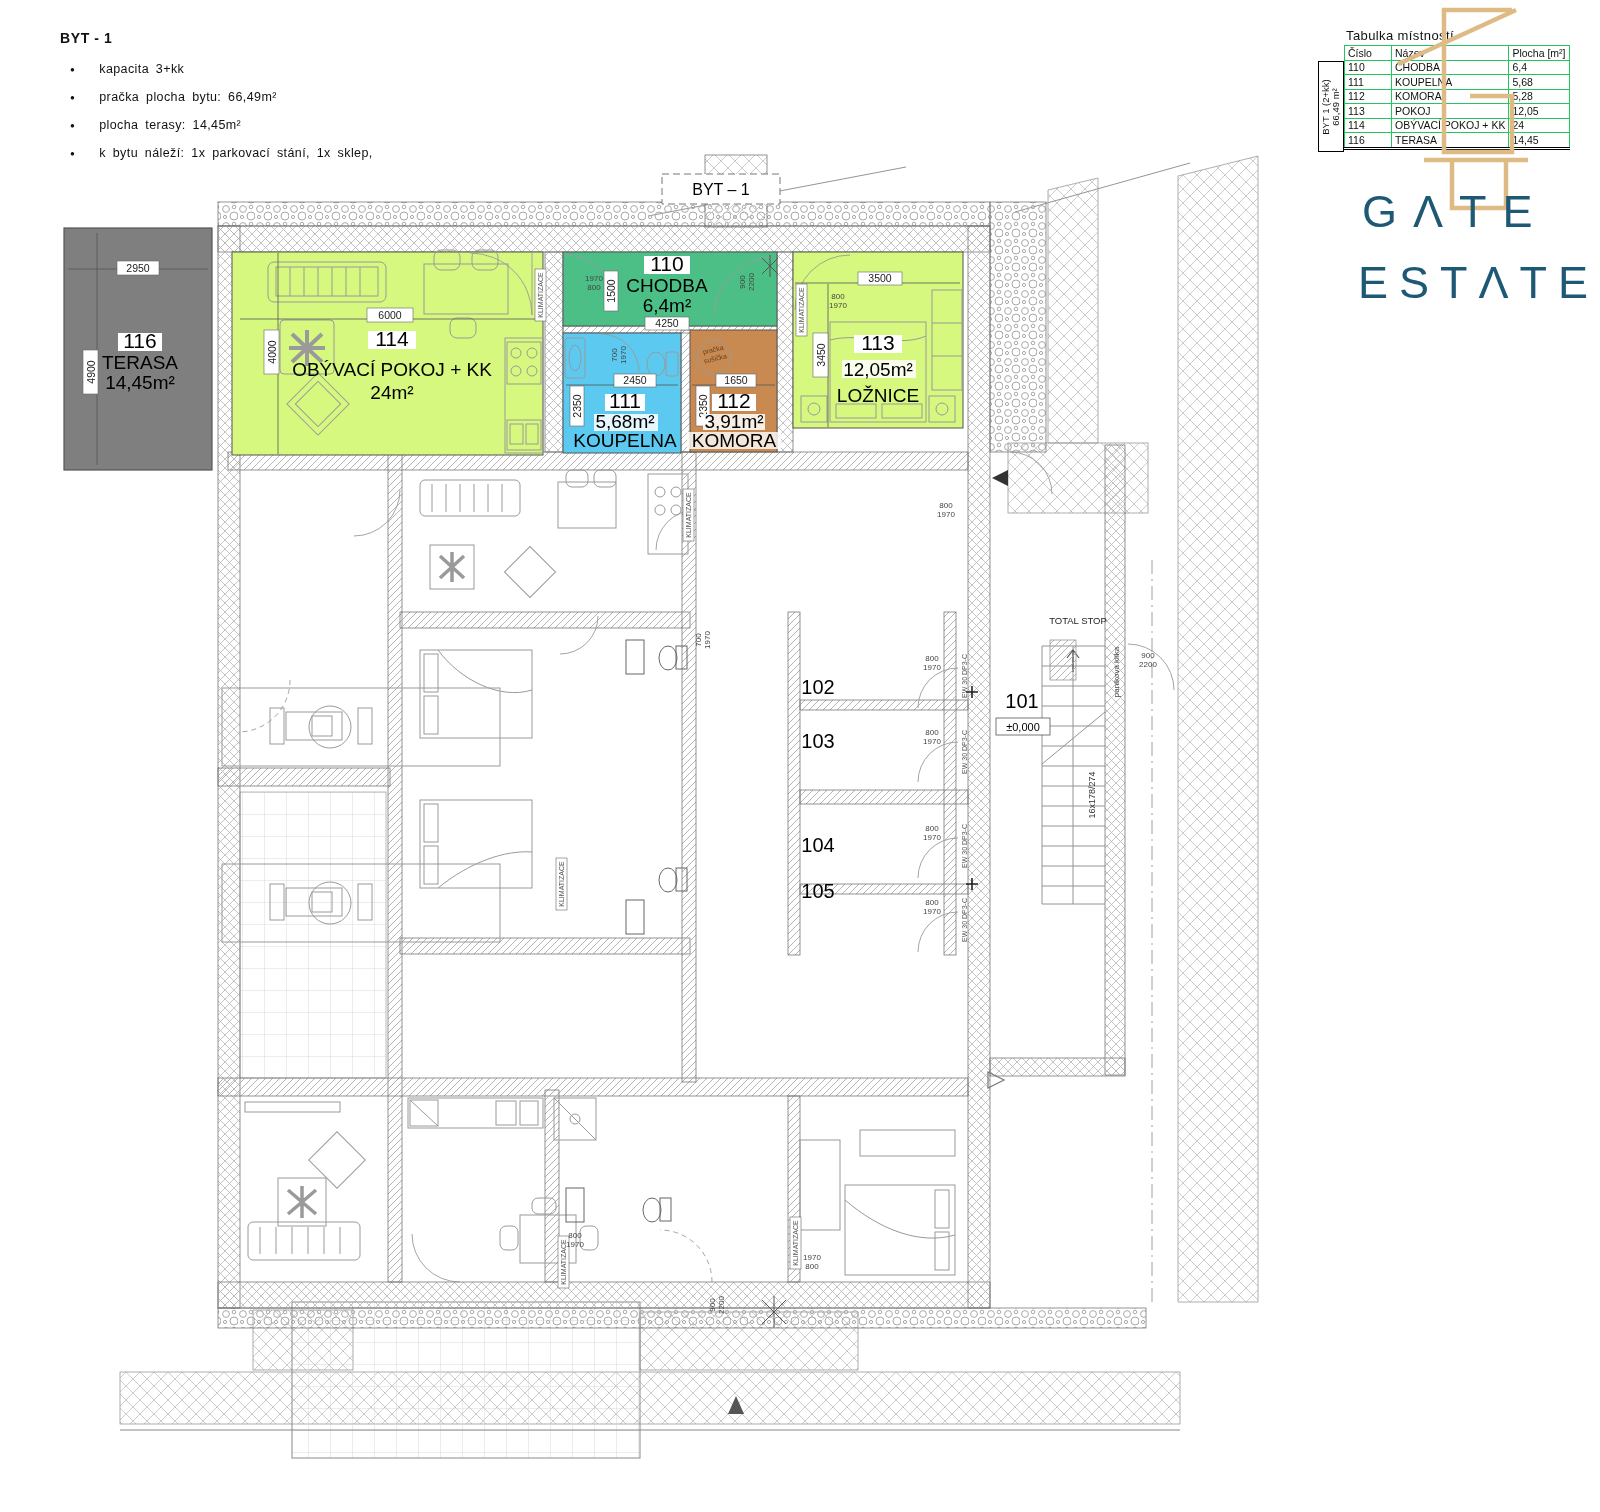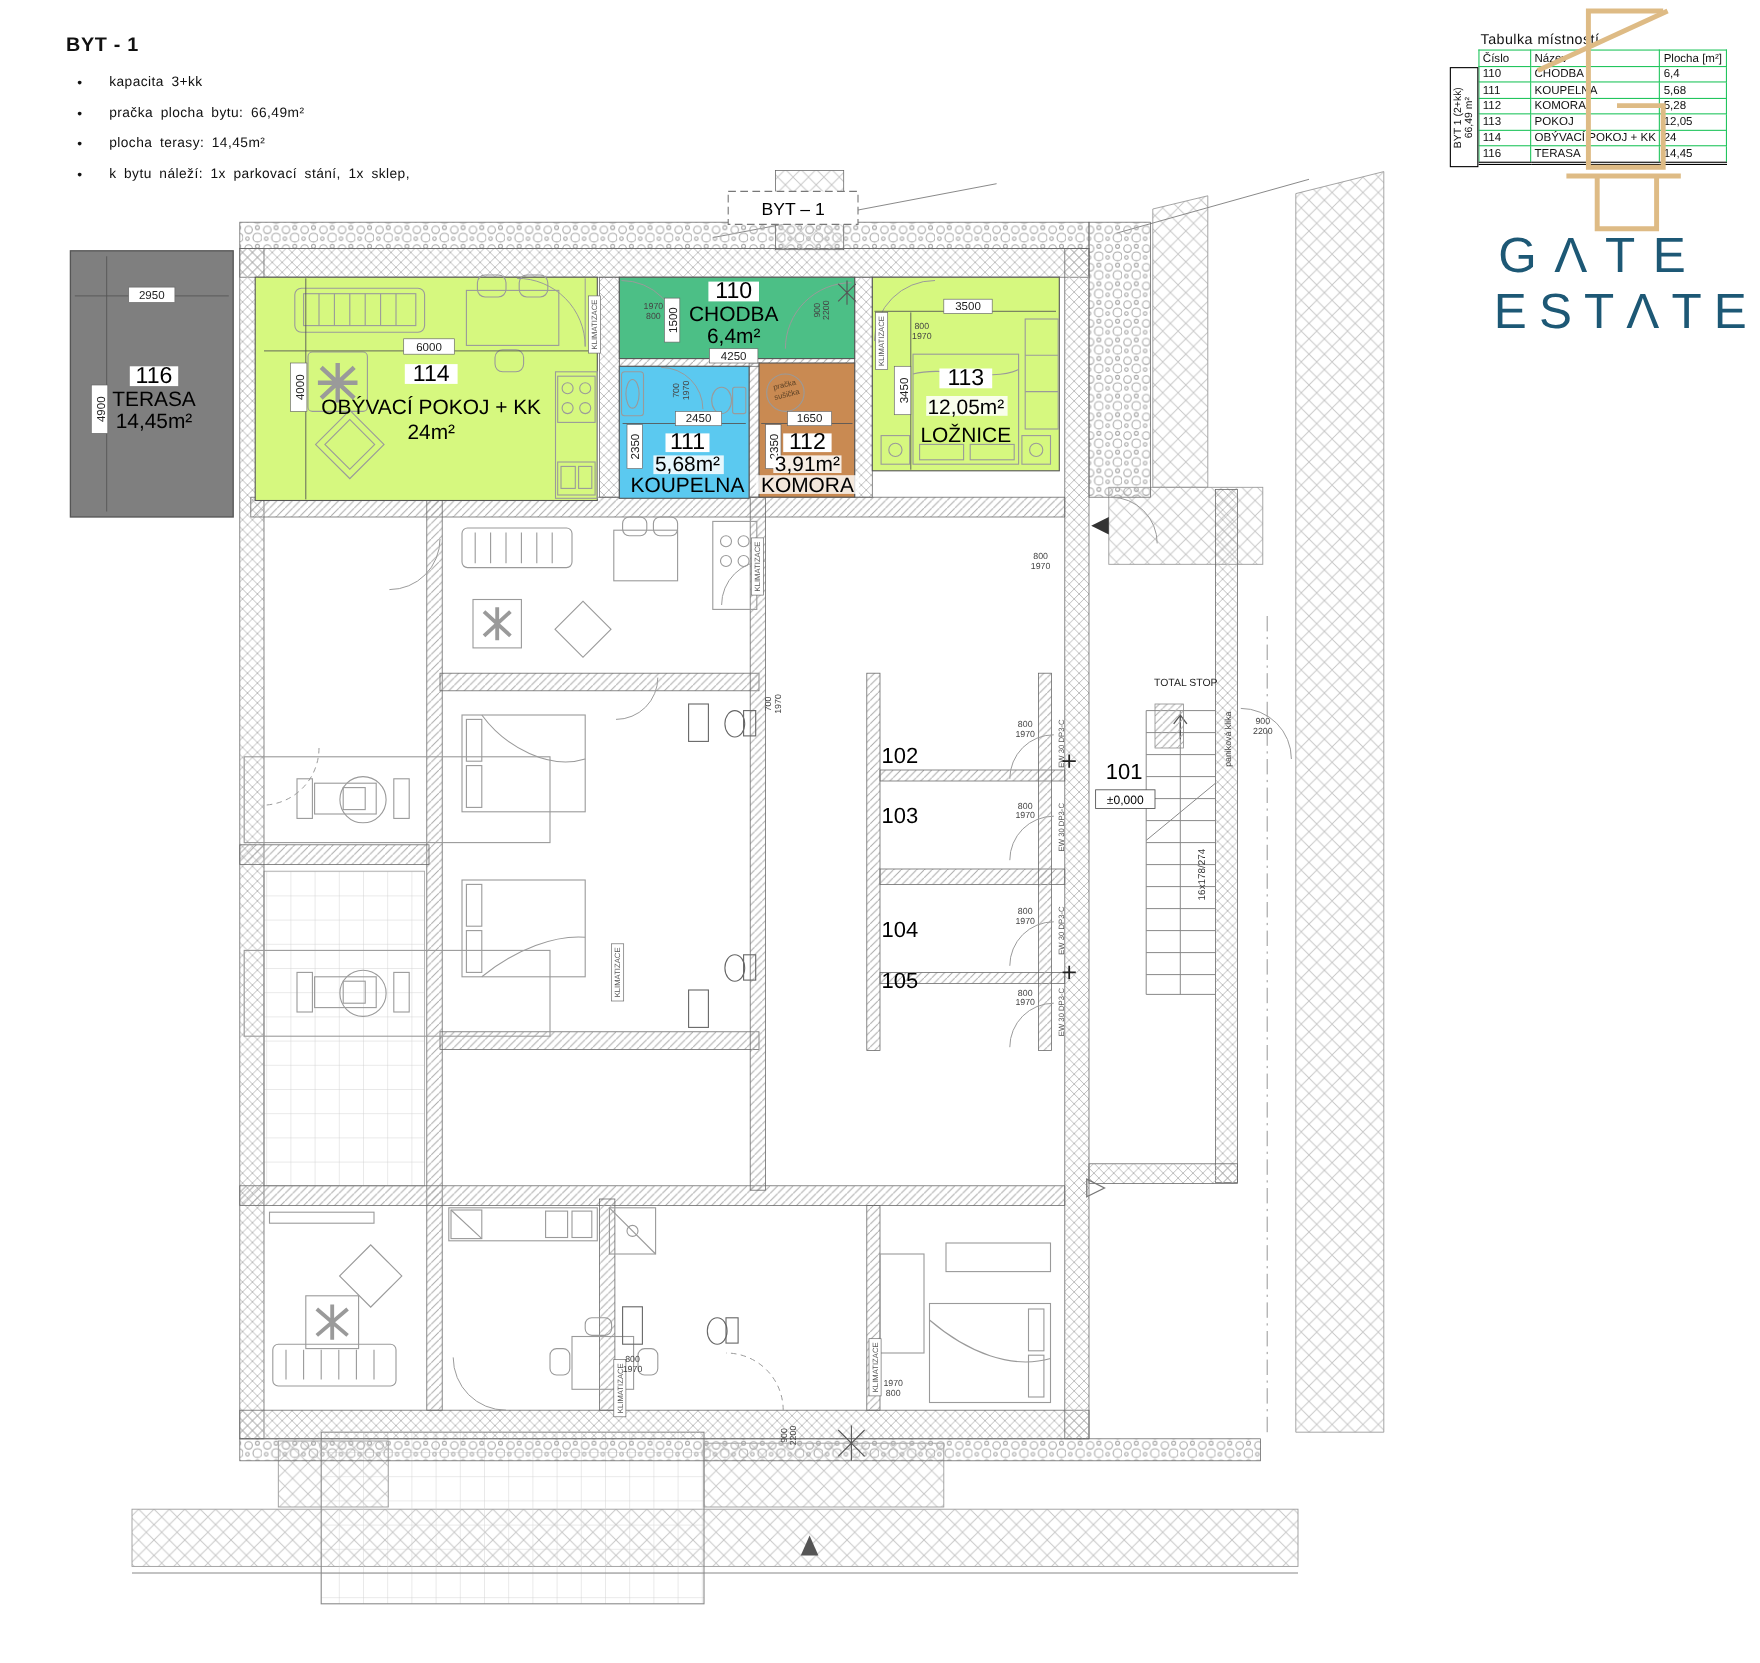--- a/index.html
+++ b/index.html
@@ -1,35 +1,35 @@
 <!DOCTYPE html>
 <html><head>
 <meta charset="utf-8">
 <style>
   html,body{margin:0;padding:0;}
   body{position:relative;width:1600px;height:1512px;background:#fff;
        font-family:"Liberation Sans",sans-serif;color:#111;overflow:hidden;}
   
   .hdr{position:absolute;left:60px;top:30px;z-index:4;}
-  .hdr .t{font-size:18px;font-weight:bold;letter-spacing:.6px;margin-bottom:16px;}
+  .hdr .t{font-size:14px;font-weight:bold;letter-spacing:.6px;margin-bottom:16px;}
   .b{display:flex;align-items:flex-start;margin:14px 0;font-size:12.5px;letter-spacing:.4px;word-spacing:3px;}
   .b .dot{font-size:8px;margin:3px 24px 0 10px;}
   
   .tblbox{position:absolute;left:1344px;top:28px;z-index:2;}
   .tbl-title{font-size:13px;letter-spacing:.4px;margin:0 0 2px 2px;}
   table.rt{border-collapse:collapse;border:1.6px solid #000;font-size:10.5px;}
   table.rt td{border:1px solid #22c55e;padding:0 3px;height:13.5px;white-space:nowrap;font-weight:normal;}
   table.rt tr.last td{border-bottom:3px double #000;}
   td.c1{width:40px;} td.c2{width:108px;} td.c3{width:54px;margin-left:25px;}
   .sidebox{position:absolute;left:-26px;top:16px;width:24px;height:89px;border:1.6px solid #000;
            display:flex;align-items:center;justify-content:center;background:#fff;}
   .siderot{transform:rotate(-90deg);white-space:nowrap;font-size:9.5px;line-height:10px;text-align:center;}
   
   .word{position:absolute;color:#1d5875;font-size:45px;letter-spacing:16px;z-index:3;font-weight:normal;}
-  .w1{left:1362px;top:206px;text-align:right;}
+  .w1{left:1362px;top:186px;text-align:right;}
   .w2{left:1358px;top:257px;letter-spacing:11px;}
   .marksvg{position:absolute;left:1388px;top:0;z-index:3;}
   
   .plansvg{position:absolute;left:0;top:0;z-index:1;}
   text{font-family:"Liberation Sans",sans-serif;fill:#000;}
   .rnum{font-size:21px;text-anchor:middle;}
   .rname{font-size:19px;text-anchor:middle;}
   .rarea{font-size:19px;text-anchor:middle;}
   .dim{font-size:10.5px;text-anchor:middle;fill:#222;}
   .tin{font-size:8px;text-anchor:middle;fill:#444;}

